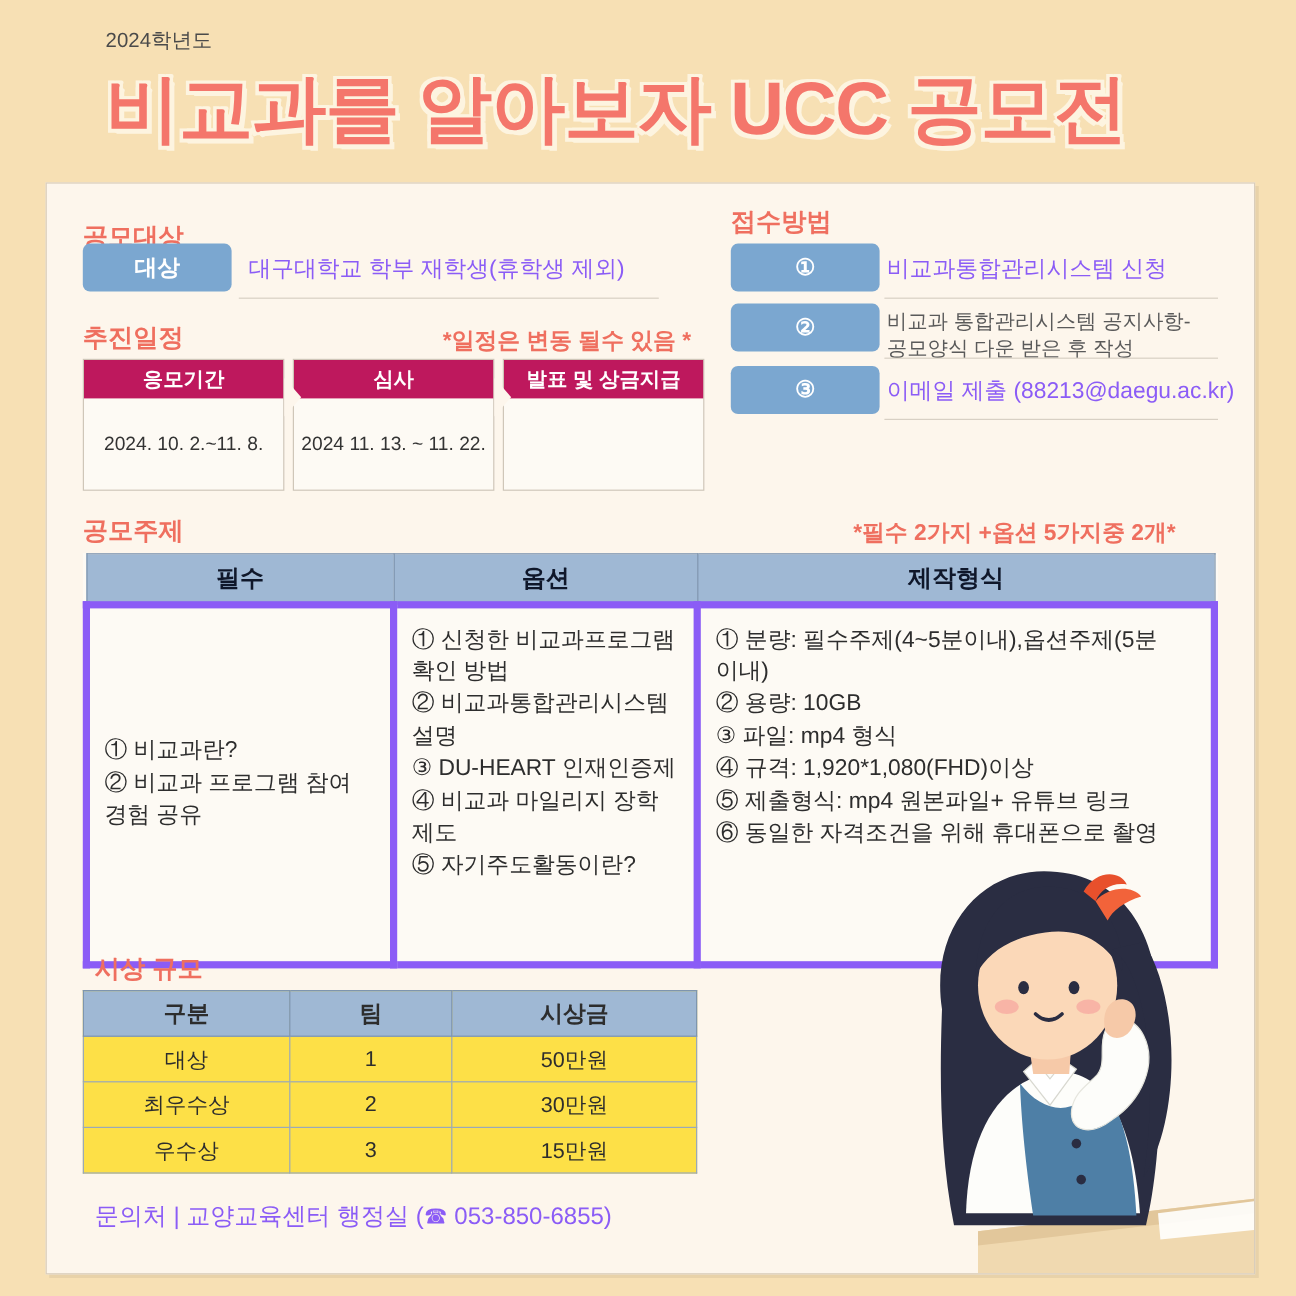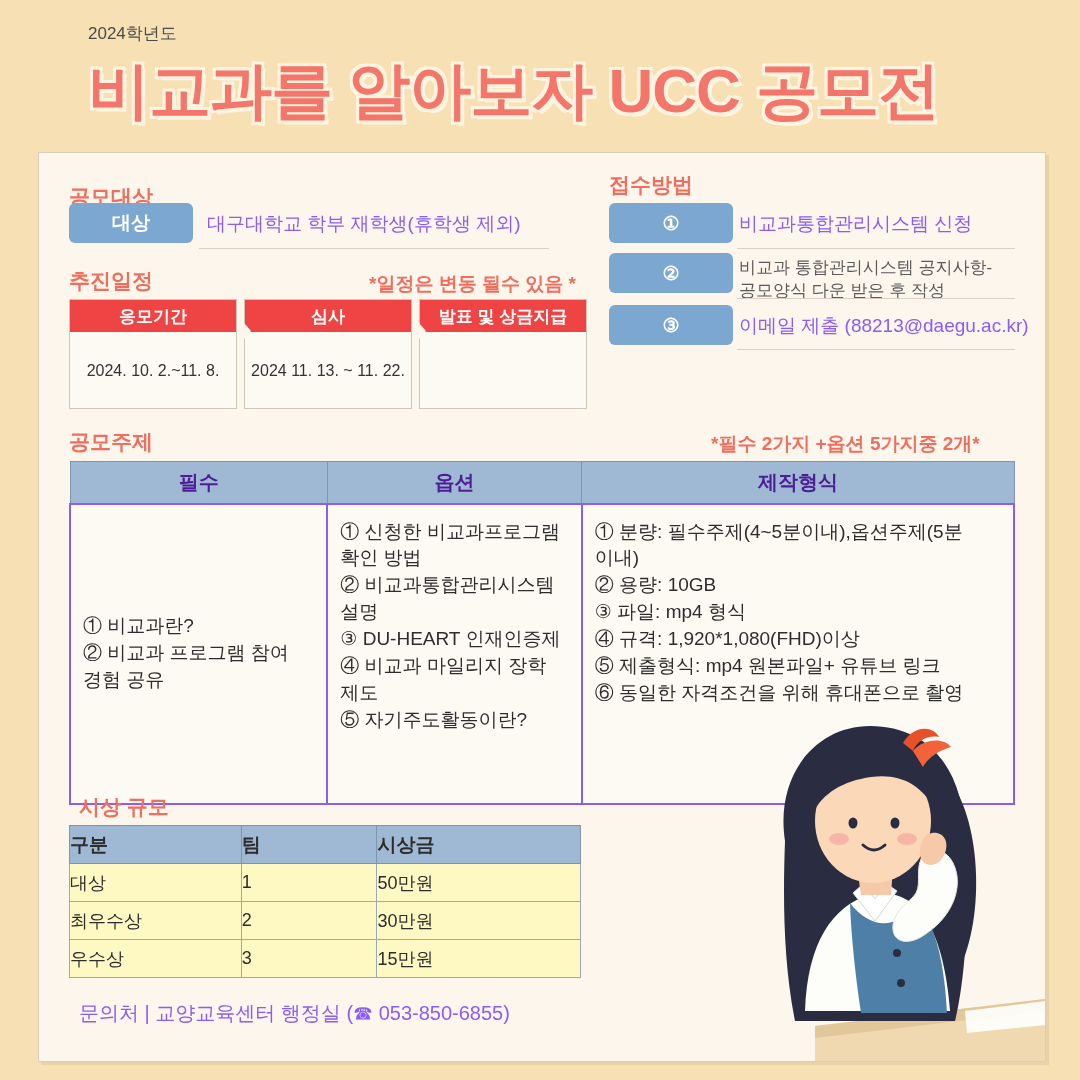--- a/index.html
+++ b/index.html
@@ -91,21 +91,21 @@
   
   .sched-box {
     position: absolute;
     width: 168px;
     height: 110px;
     background: #fdfaf4;
     border: 1px solid #cfc6b8;
   }
   .sched-head {
     height: 32px;
-    background: #ef4444;
+    background: #be185d;
     color: #fff;
     font-size: 17px;
     font-weight: bold;
     display: flex;
     align-items: center;
     justify-content: center;
   }
   .sched-body {
     height: 78px;
     display: flex;
@@ -126,42 +126,42 @@
   }
 
   
   .tbl {
     position: absolute;
     border-collapse: collapse;
     background: #fdfaf4;
   }
   .tbl th {
     background: #9fb8d4;
-    color: #4c1d95;
+    color: #0f172a;
     font-size: 20px;
     font-weight: bold;
     border: 1px solid #7e95ae;
     height: 42px;
   }
   .tbl td {
-    border: 2px solid #8b5cf6;
+    border: 6px solid #8b5cf6;
     vertical-align: top;
     font-size: 19px;
     color: #2d2d2d;
     padding: 14px 10px 14px 12px;
     line-height: 1.42;
   }
   .tbl td.mid { vertical-align: middle; }
 
   
   .ptbl {
     position: absolute;
     border-collapse: collapse;
-    background: #fef9c3;
-    text-align: left;
+    background: #fde047;
+    text-align: center;
   }
   .ptbl th {
     background: #9fb8d4;
     color: #2d2d2d;
     font-size: 19px;
     font-weight: bold;
     border: 1px solid #7e95ae;
     height: 38px;
   }
   .ptbl td {

